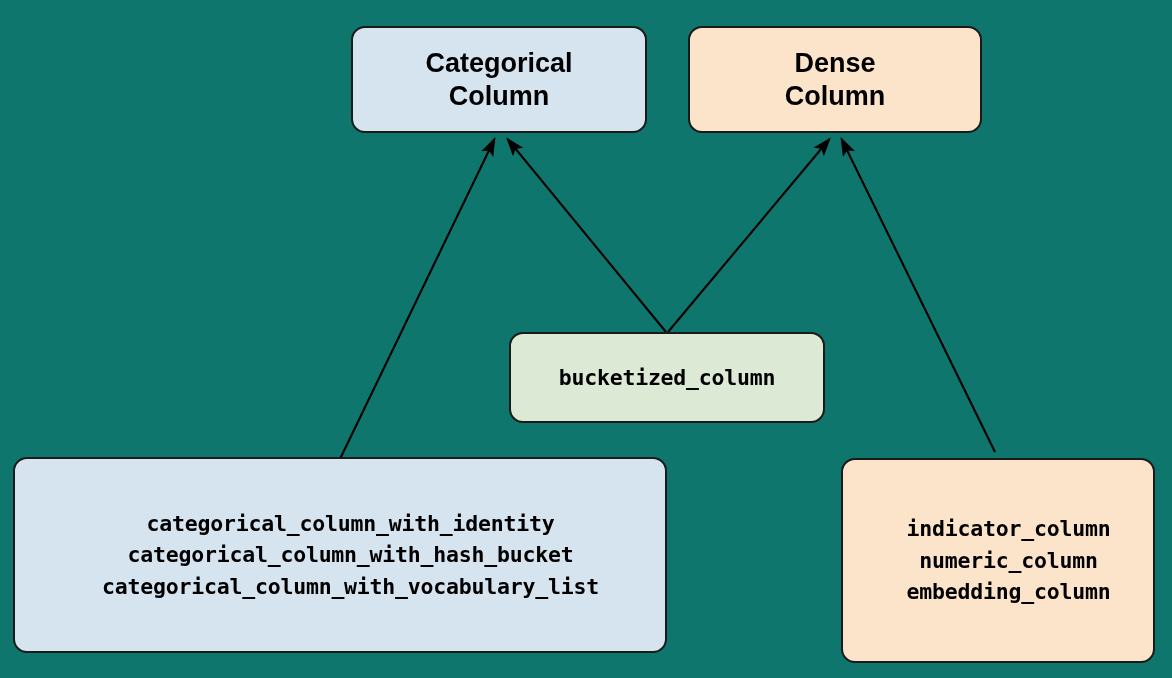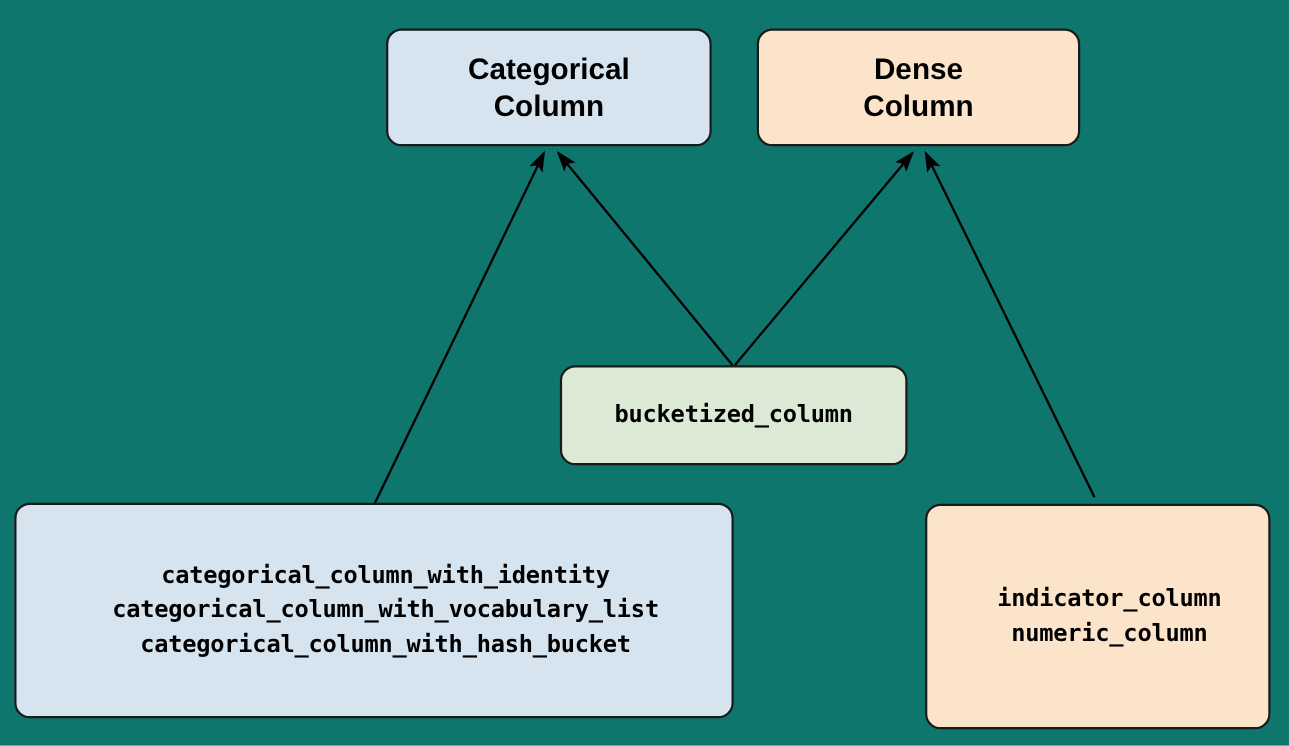--- a/index.html
+++ b/index.html
@@ -107,22 +107,23 @@
     <span class="title-text">Dense
 Column</span>
   </div>
 
   <div class="node center-title" id="node-bucketized-column" style="background: rgb(220, 233, 213); border-color: rgb(26, 26, 26);">
     <span class="mono-center">bucketized_column</span>
   </div>
 
   <div class="node list-node" id="node-categorical-list" style="background: rgb(214, 228, 240); border-color: rgb(26, 26, 26);">
     <span class="mono-label">categorical_column_with_identity</span>
+    <span class="mono-label">categorical_column_with_hash_bucket</span>
     <span class="mono-label">categorical_column_with_vocabulary_list</span>
-    <span class="mono-label">categorical_column_with_hash_bucket</span>
   </div>
 
   <div class="node list-node" id="node-dense-list" style="background: rgb(252, 228, 202); border-color: rgb(26, 26, 26);">
     <span class="mono-label">indicator_column</span>
     <span class="mono-label">numeric_column</span>
+    <span class="mono-label">embedding_column</span>
   </div>
 
 </div>
 
 </body></html>

